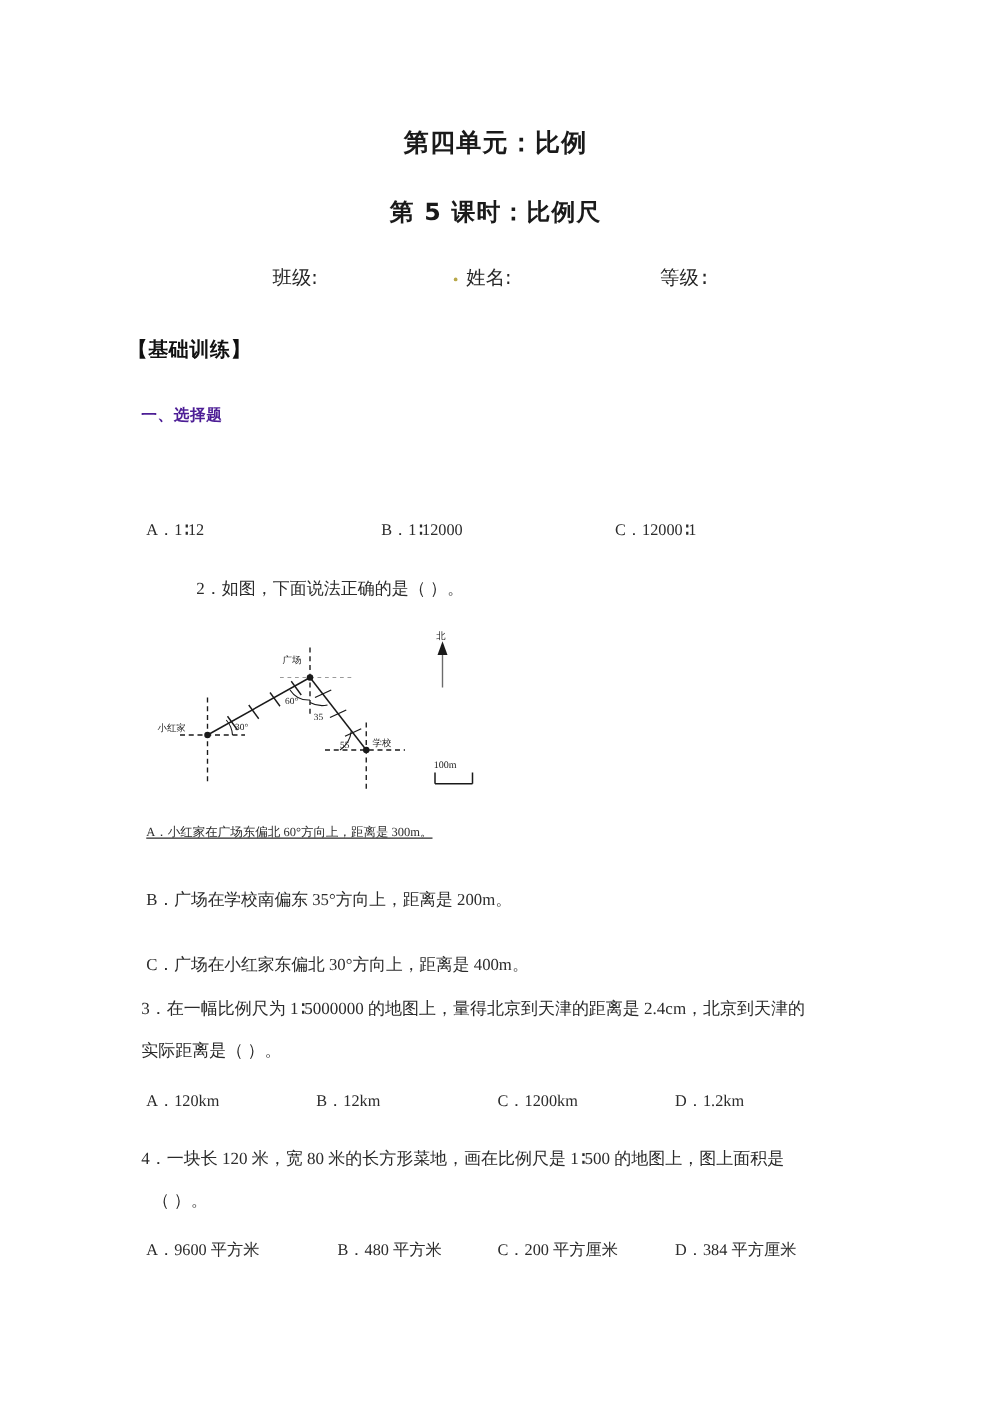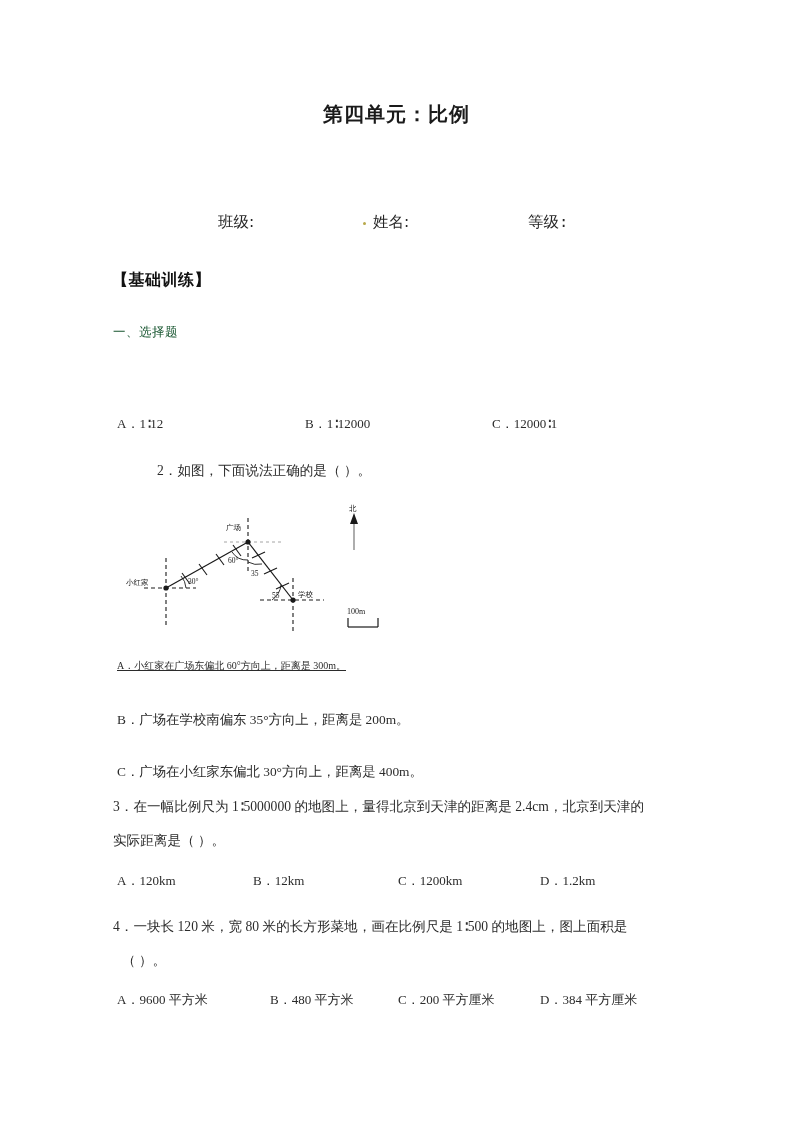--- a/index.html
+++ b/index.html
@@ -65,36 +65,36 @@
     width: 3px; height: 3px;
     background: #b8a84a;
     border-radius: 50%;
   }
   .info-name { left: 155px; top: 0px; }
   .info-grade { left: 310px; top: 0px; font-family: Liberation Mono, monospace; }
 
   
   .sec-heading {
     position: absolute;
-    left: 112px;
+    left: 102px;
     top: 270px;
     font-family: "DejaVu Sans", "Liberation Sans", sans-serif;
     font-size: 16px;
     font-weight: bold;
     color: #111;
     letter-spacing: 0.5px;
   }
   .sub-heading {
     position: absolute;
     left: 113px;
     top: 324px;
     font-family: "DejaVu Sans", "Liberation Sans", sans-serif;
     font-size: 12.5px;
-    font-weight: normal;
-    color: #14532d;
+    font-weight: bold;
+    color: #4c1d95;
     letter-spacing: 0.5px;
   }
 
   
   .q {
     position: absolute;
     font-size: 13.6px;
     color: #2b2b2b;
     line-height: 30px;
     white-space: nowrap;
@@ -158,20 +158,21 @@
     font-size: 8px;
     fill: #1a1a1a;
   }
 </style>
 </head>
 <body>
 
 <div class="page">
 
   <div class="title-unit">第四单元：比例</div>
+  <div class="title-lesson">第 5 课时：比例尺</div>
 
   <div class="info-line">
     <span class="lbl info-class">班级:</span>
     <span class="info-dot"></span>
     <span class="lbl info-name">姓名:</span>
     <span class="lbl info-grade">等级:</span>
   </div>
 
   <div class="sec-heading">【基础训练】</div>
   <div class="sub-heading">一、选择题</div>

